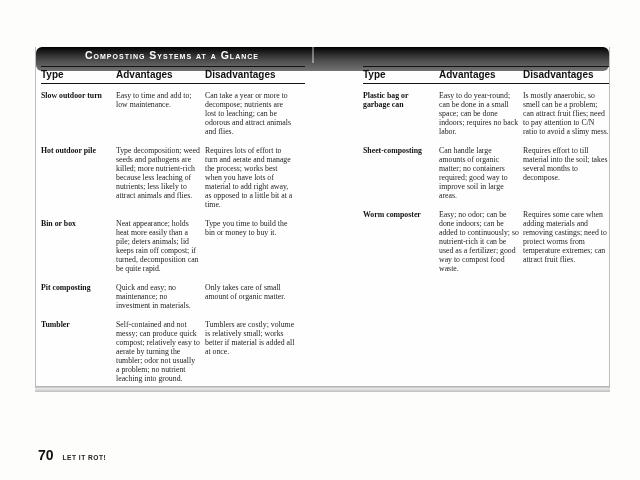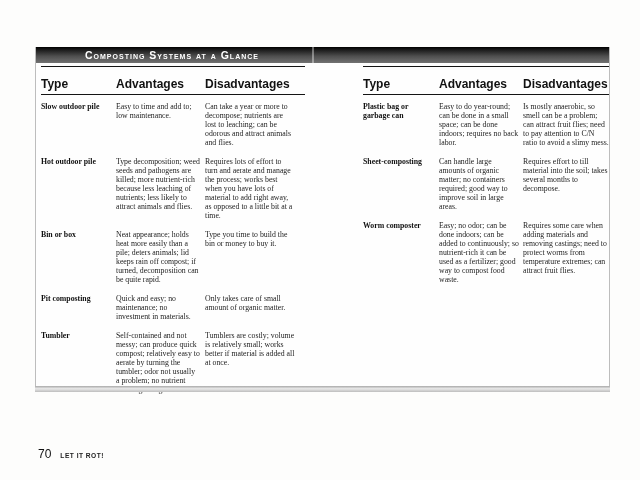--- a/index.html
+++ b/index.html
@@ -7,22 +7,23 @@
     position:relative;width:640px;height:480px;background:#fdfdfc;
     font-family:"Liberation Serif", serif;overflow:hidden;
   }
   
   .glance-box{
     position:absolute;left:35px;top:47px;width:575px;height:345px;
     box-sizing:border-box;border-left:1px solid #bdbdbd;border-right:1px solid #bdbdbd;
     background:#fefefe;
   }
   .title-bar{
-    position:absolute;top:0;left:0;right:0;height:16px;
+    position:absolute;top:0;left:0;right:0;height:24px;
     background:linear-gradient(to bottom,#000 0%,#1e1e1e 20%,#4f4f4f 58%,#727272 100%);
+    border-radius:6px;
   }
   .title-text{
     position:absolute;left:0;top:0;width:272px;height:16px;line-height:17px;
     text-align:center;color:#ffffff;font-family:"Liberation Sans",sans-serif;
     font-weight:bold;font-variant:small-caps;font-size:10.5px;letter-spacing:1px;
     white-space:nowrap;
   }
   .gutter-highlight{
     position:absolute;left:276px;top:0;width:2px;height:16px;
     background:rgba(255,255,255,0.38);
@@ -33,36 +34,36 @@
   }
   
   .half-table{position:absolute;top:16px;}
   .half-left{left:5px;width:264px;}
   .half-right{left:327px;width:246px;}
   .thead,.trow{display:grid;column-gap:5px;}
   .half-left  .thead,.half-left  .trow{grid-template-columns:70px 84px 90px;}
   .half-right .thead,.half-right .trow{grid-template-columns:72px 80px 86px;column-gap:4px;}
   .thead{
     margin-top:3px;border-top:1px solid #141414;border-bottom:1px solid #141414;
-    padding:10px 0 3px 0;font-family:"Liberation Sans",sans-serif;
-    font-weight:bold;font-size:12px;color:#111;
+    padding:2px 0 3px 0;font-family:"Liberation Sans",sans-serif;
+    font-weight:bold;font-size:10px;color:#111;
   }
   .tbody{margin-top:7px;}
   .trow{margin-bottom:10px;font-size:7.8px;line-height:9px;color:#1c1c1c;}
   .cell-type{font-weight:bold;color:#101010;}
   
   .footer-left{
     position:absolute;left:38px;top:447px;display:flex;align-items:baseline;gap:9px;
     font-family:"Liberation Sans",sans-serif;
   }
   .footer-right{
     position:absolute;right:32px;top:447px;display:flex;align-items:baseline;gap:8px;
     font-family:"Liberation Sans",sans-serif;
   }
-  .folio{font-weight:normal;font-size:12px;color:#111;}
+  .folio{font-weight:bold;font-size:14px;color:#111;}
   .running-title{
     font-weight:bold;font-size:6.6px;letter-spacing:0.5px;color:#222;white-space:nowrap;
   }
 </style>
 </head>
 <body>
 
 <div class="screen">
 
   <div class="glance-box">
@@ -72,21 +73,21 @@
     </div>
 
     <div class="half-table half-left">
       <div class="thead">
         <div>Type</div>
         <div>Advantages</div>
         <div>Disadvantages</div>
       </div>
       <div class="tbody">
         <div class="trow">
-          <div class="cell-type">Slow outdoor pile</div>
+          <div class="cell-type">Slow outdoor turn</div>
           <div class="cell-adv">Easy to time and add to; low maintenance.</div>
           <div class="cell-dis">Can take a year or more to decompose; nutrients are lost to leaching; can be odorous and attract animals and flies.</div>
         </div>
         <div class="trow">
           <div class="cell-type">Hot outdoor pile</div>
           <div class="cell-adv">Type decomposition; weed seeds and pathogens are killed; more nutrient-rich because less leaching of nutrients; less likely to attract animals and flies.</div>
           <div class="cell-dis">Requires lots of effort to turn and aerate and manage the process; works best when you have lots of material to add right away, as opposed to a little bit at a time.</div>
         </div>
         <div class="trow">
           <div class="cell-type">Bin or box</div>

